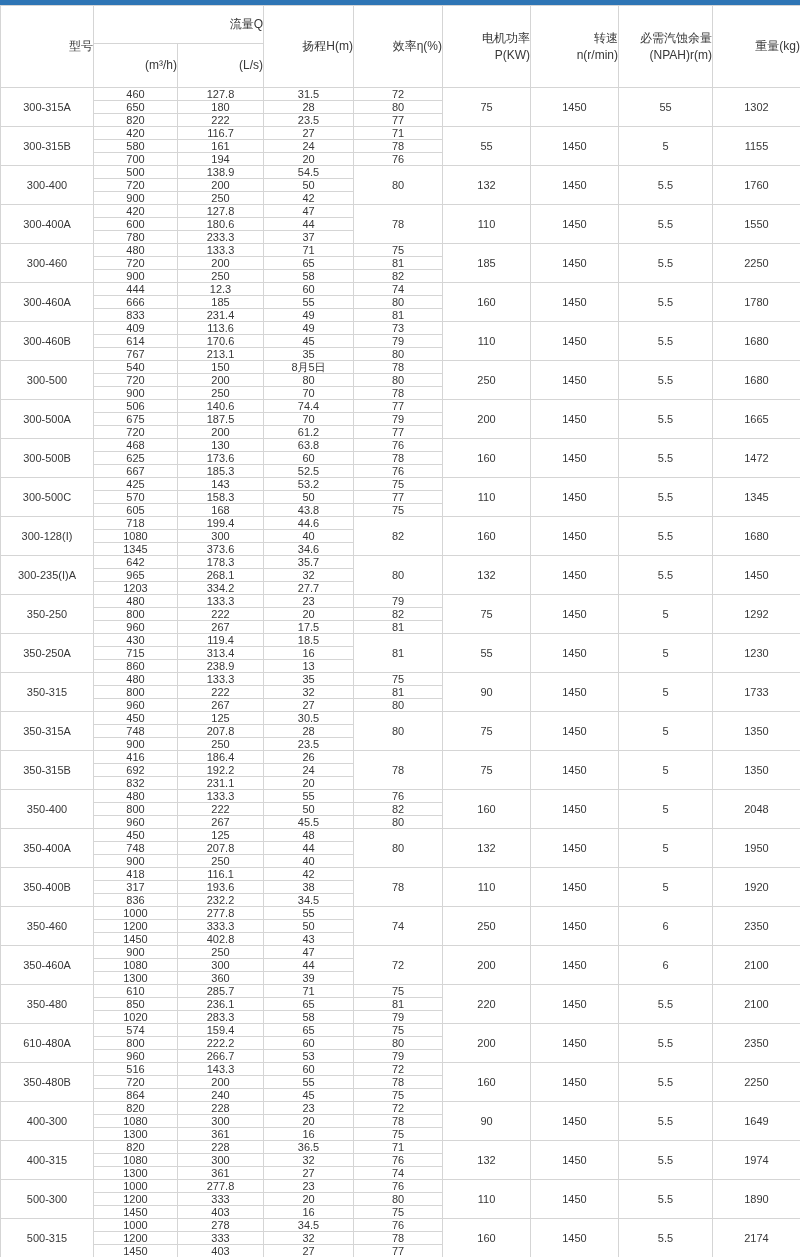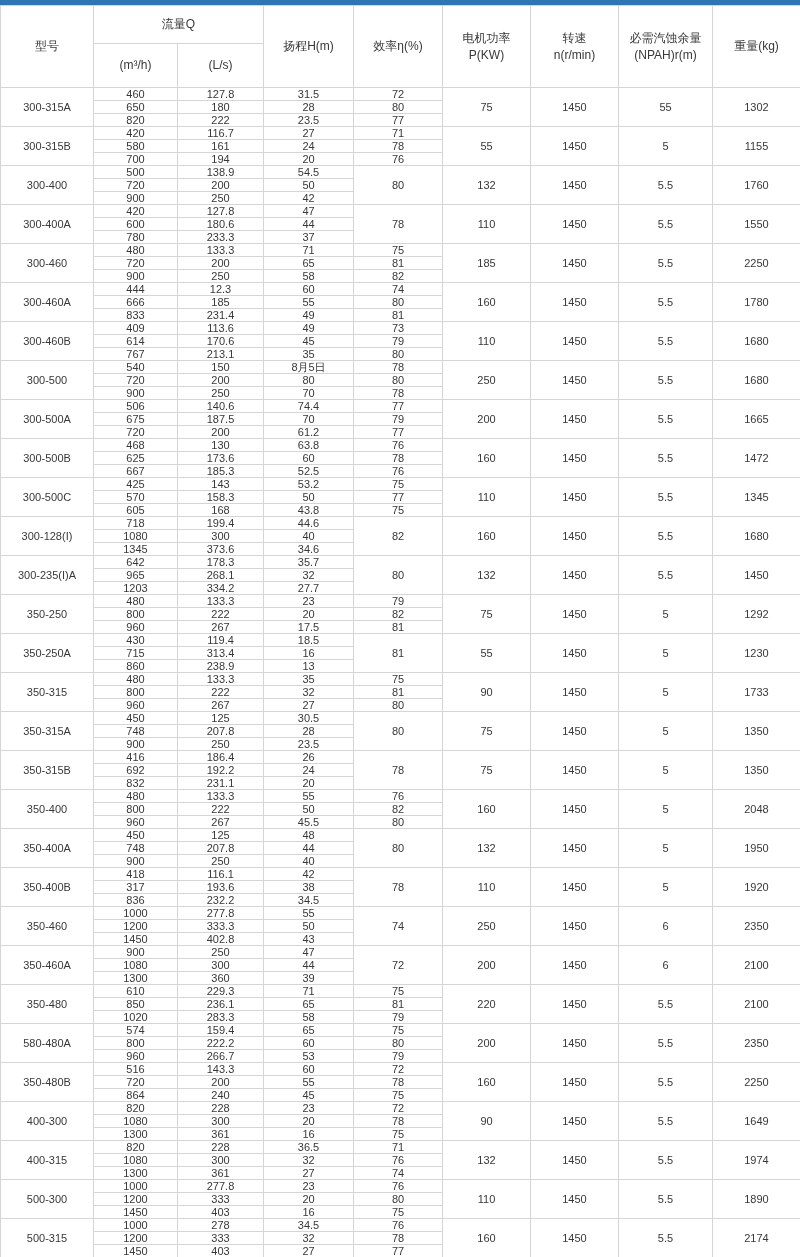--- a/index.html
+++ b/index.html
@@ -12,21 +12,21 @@
   table.spec-table {
     width: 800px; border-collapse: collapse; table-layout: fixed;
   }
   .spec-table th, .spec-table td {
     border: 1px solid #d5d5d5;
     text-align: center; vertical-align: middle;
     padding: 0; font-weight: normal;
     overflow: hidden;
   }
   .spec-table thead th {
-    font-size: 12px; white-space: pre-line; line-height: 1.35;
+    font-size: 12px; white-space: pre-line; line-height: 1.35; text-align: right;
   }
   .spec-table thead tr:nth-child(1) { height: 38px; }
   .spec-table thead tr:nth-child(2) { height: 44px; }
   .spec-table tbody td {
     font-size: 11px; height: 12px; line-height: 12px;
   }
 </style>
 </head>
 <body>
 
@@ -567,42 +567,42 @@
           <td>44</td>
         </tr>
         <tr>
           <td>1300</td>
           <td>360</td>
           <td>39</td>
         </tr>
         <tr>
           <td rowspan="3">350-480</td>
           <td>610</td>
-          <td>229.3</td>
+          <td>285.7</td>
           <td>71</td>
           <td>75</td>
           <td rowspan="3">220</td>
           <td rowspan="3">1450</td>
           <td rowspan="3">5.5</td>
           <td rowspan="3">2100</td>
         </tr>
         <tr>
           <td>850</td>
           <td>236.1</td>
           <td>65</td>
           <td>81</td>
         </tr>
         <tr>
           <td>1020</td>
           <td>283.3</td>
           <td>58</td>
           <td>79</td>
         </tr>
         <tr>
-          <td rowspan="3">580-480A</td>
+          <td rowspan="3">610-480A</td>
           <td>574</td>
           <td>159.4</td>
           <td>65</td>
           <td>75</td>
           <td rowspan="3">200</td>
           <td rowspan="3">1450</td>
           <td rowspan="3">5.5</td>
           <td rowspan="3">2350</td>
         </tr>
         <tr>

